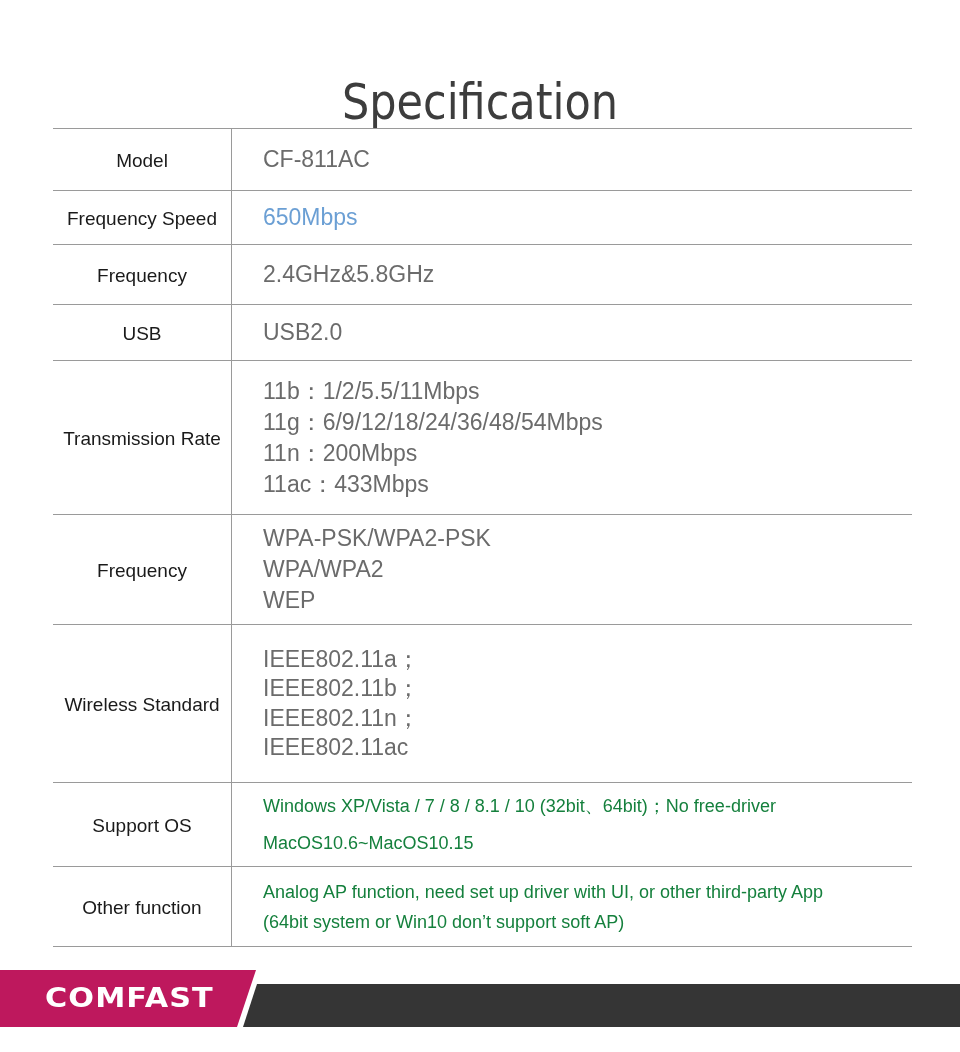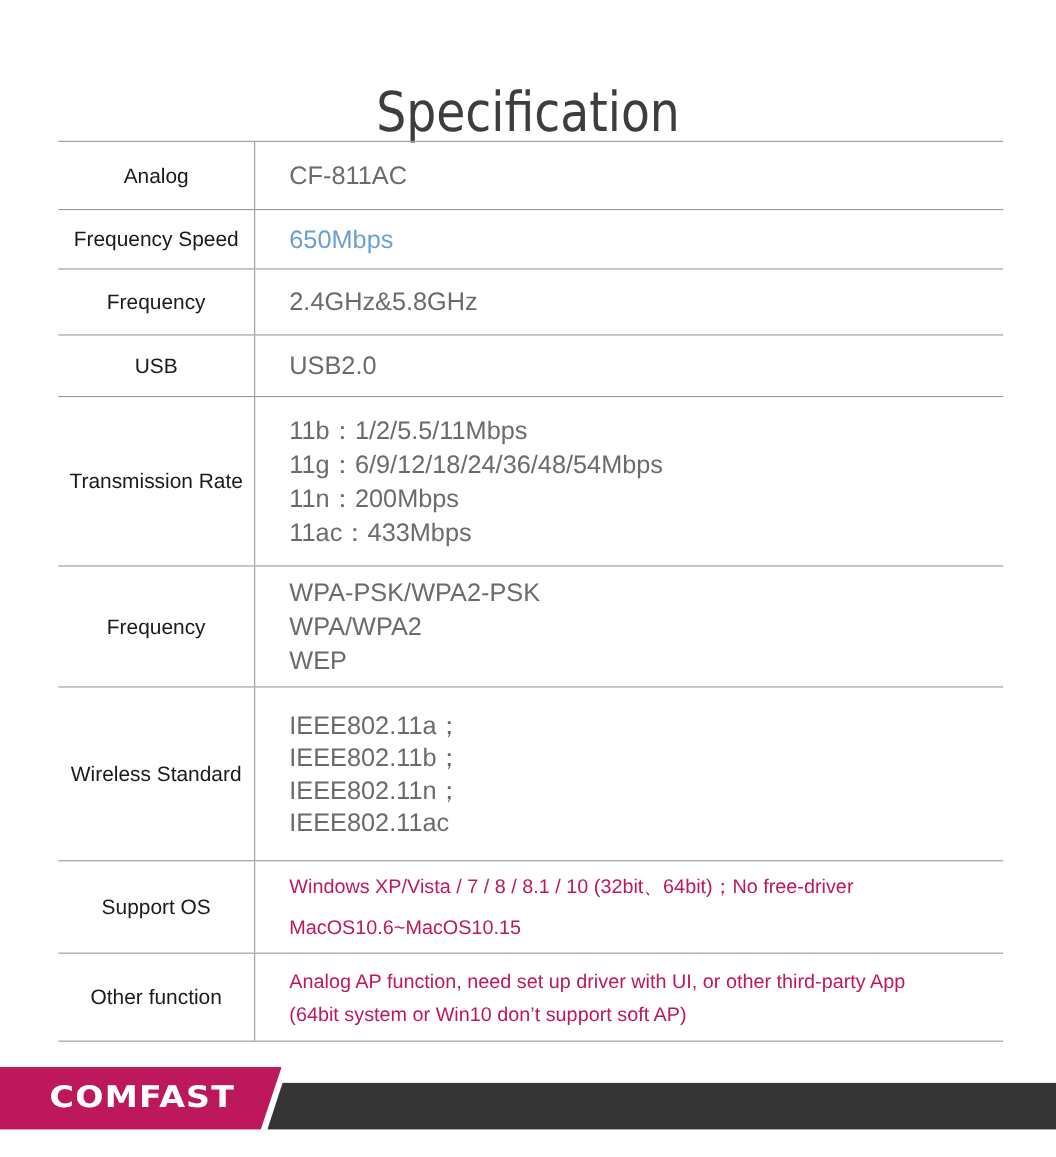--- a/index.html
+++ b/index.html
@@ -3,38 +3,38 @@
 <meta charset="utf-8">
 <style>
   html, body { margin: 0; padding: 0; background: #ffffff; }
   body { width: 960px; height: 1052px; position: relative; overflow: hidden; font-family: "Liberation Sans", "DejaVu Sans", sans-serif; }
   .title { position: absolute; top: 36px; left: 0; width: 960px; text-align: center; font-size: 50px; color: #3d3d3d; font-family: "DejaVu Sans", sans-serif; font-weight: normal; letter-spacing: 0px; line-height: 64px; transform: scaleX(0.86); }
   .spec-table { position: absolute; left: 53px; top: 128px; width: 859px; border-top: 1px solid #9a9a9a; }
   .row { display: flex; border-bottom: 1px solid #9a9a9a; box-sizing: border-box; }
   .label { width: 179px; flex: 0 0 179px; border-right: 1px solid #9a9a9a; display: flex; align-items: center; justify-content: center; text-align: center; font-size: 19px; color: #1a1a1a; box-sizing: border-box; padding-top: 2px; }
   .value { flex: 1; padding-left: 31px; display: flex; flex-direction: column; justify-content: center; font-size: 23px; color: #6b6b6b; font-weight: normal; }
   .value .line { line-height: 31px; white-space: nowrap; }
-  .value.dark { color: #be185d; font-size: 18px; }
+  .value.dark { color: #15803d; font-size: 18px; }
   .value.dark .line { line-height: 37px; }
   .value.dark.tight .line { line-height: 30px; }
   .accent { color: #6b9fd4; }
   .ws .line { line-height: 29.5px; }
   .footer { position: absolute; left: 0; top: 970px; width: 960px; height: 58px; }
   .brand { position: absolute; left: 0; top: 0; width: 256px; height: 57px; background: #be185d; clip-path: polygon(0 0, 256px 0, 237px 57px, 0 57px); border-bottom-right-radius: 6px; }
   .brand-text { position: absolute; left: 45px; top: 12px; font-family: "DejaVu Sans", sans-serif; font-weight: bold; font-size: 27px; color: #ffffff; letter-spacing: 1px; transform: scaleX(1.12); transform-origin: left; line-height: 32px; }
   .bar { position: absolute; left: 243px; top: 14px; width: 717px; height: 43px; background: #353535; clip-path: polygon(14px 0, 717px 0, 717px 43px, 0 43px); border-top-left-radius: 8px; }
 </style>
 </head>
 <body>
 
 <h1 class="title">Specification</h1>
 
 <div class="spec-table">
   <div class="row" style="height:62px">
-    <div class="label">Analog</div>
+    <div class="label">Model</div>
     <div class="value">
       <span class="line">CF-811AC</span>
     </div>
   </div>
   <div class="row" style="height:54px">
     <div class="label">Frequency Speed</div>
     <div class="value accent">
       <span class="line">650Mbps</span>
     </div>
   </div>

